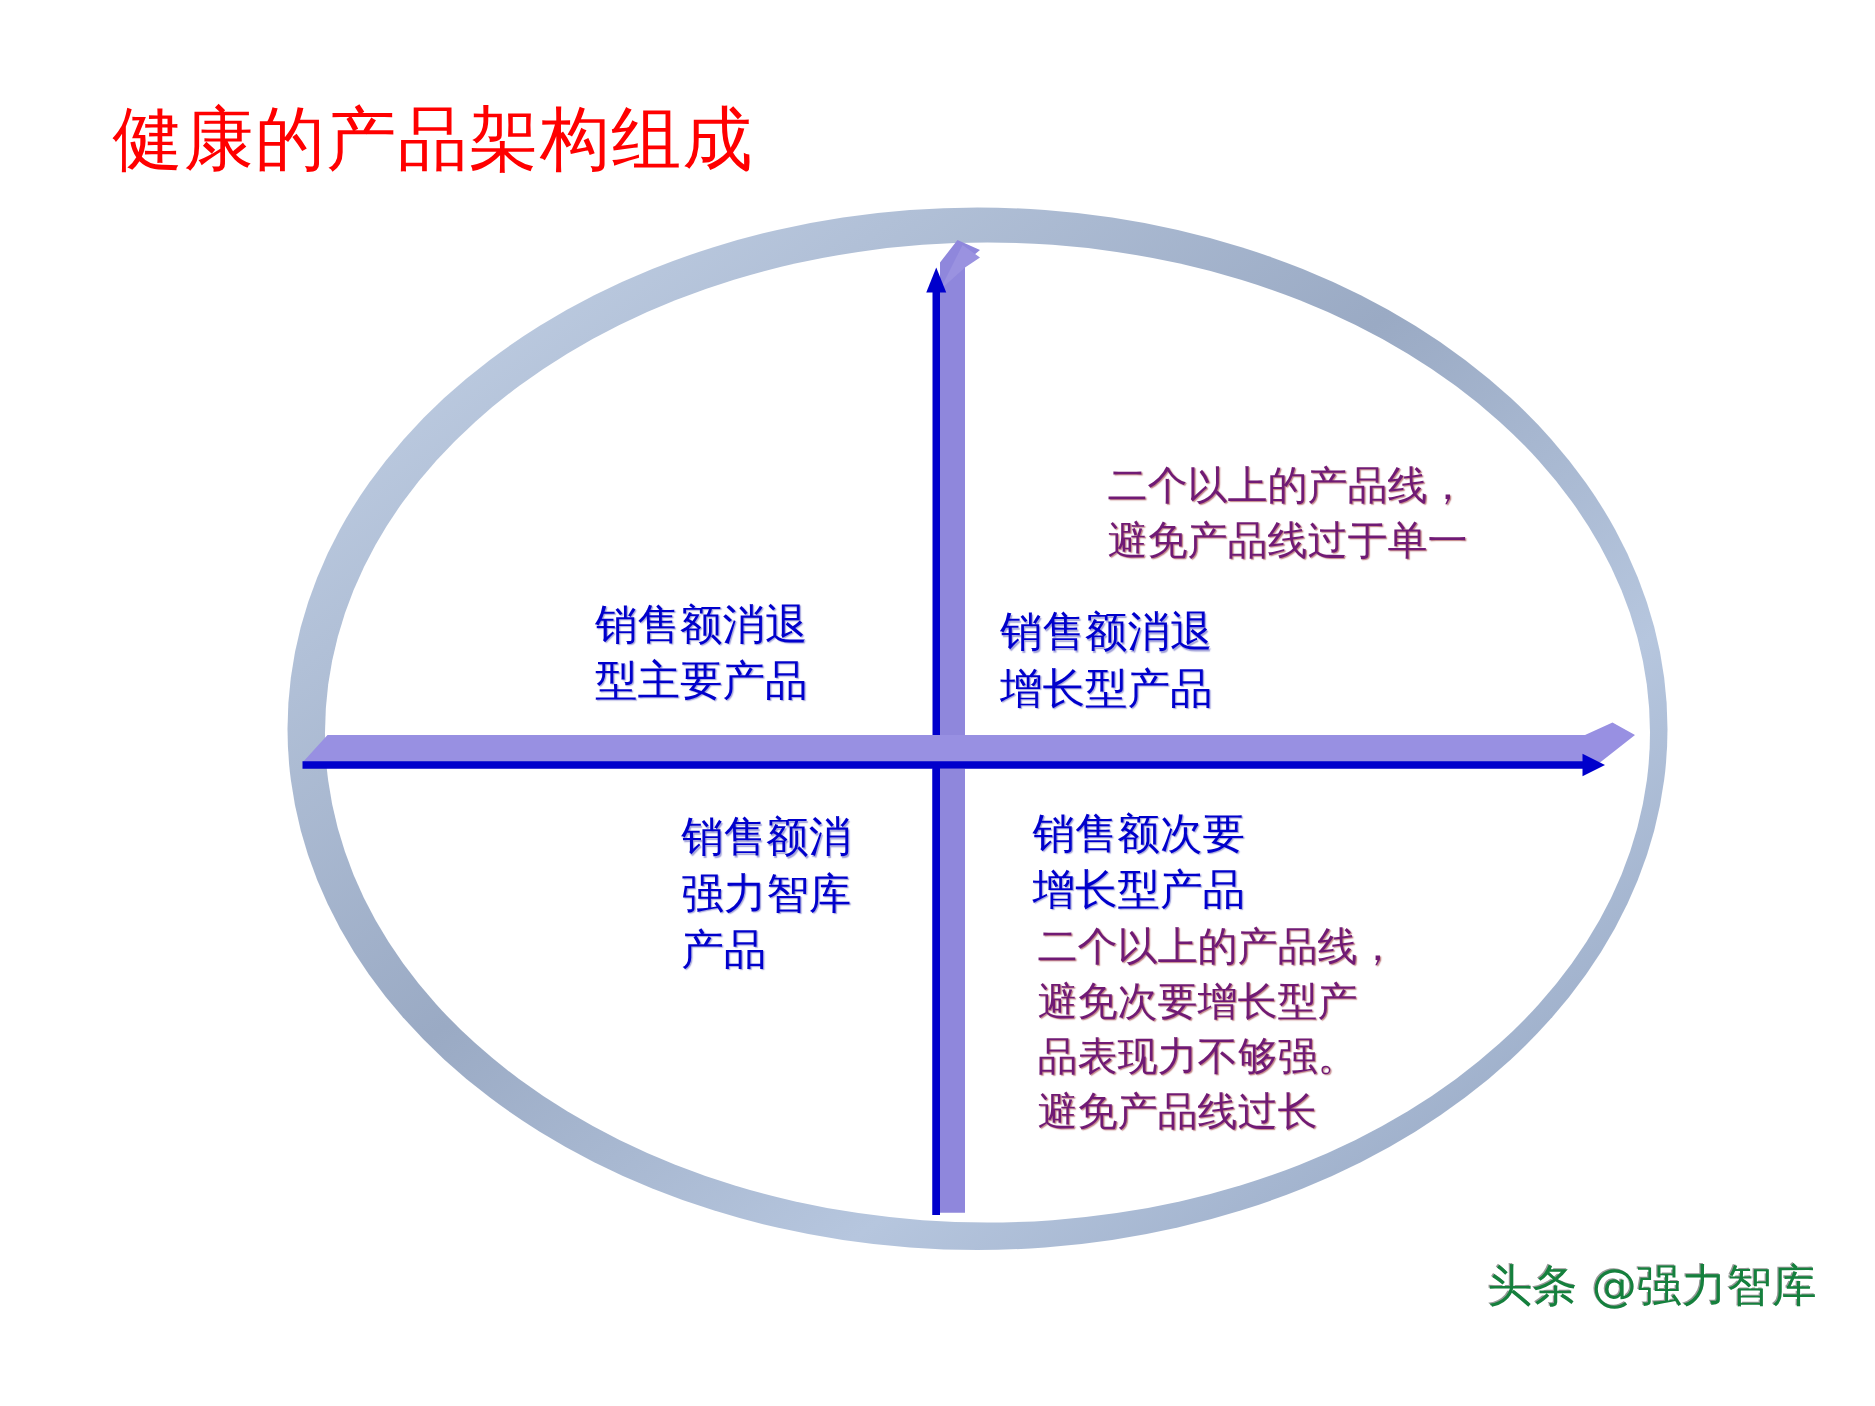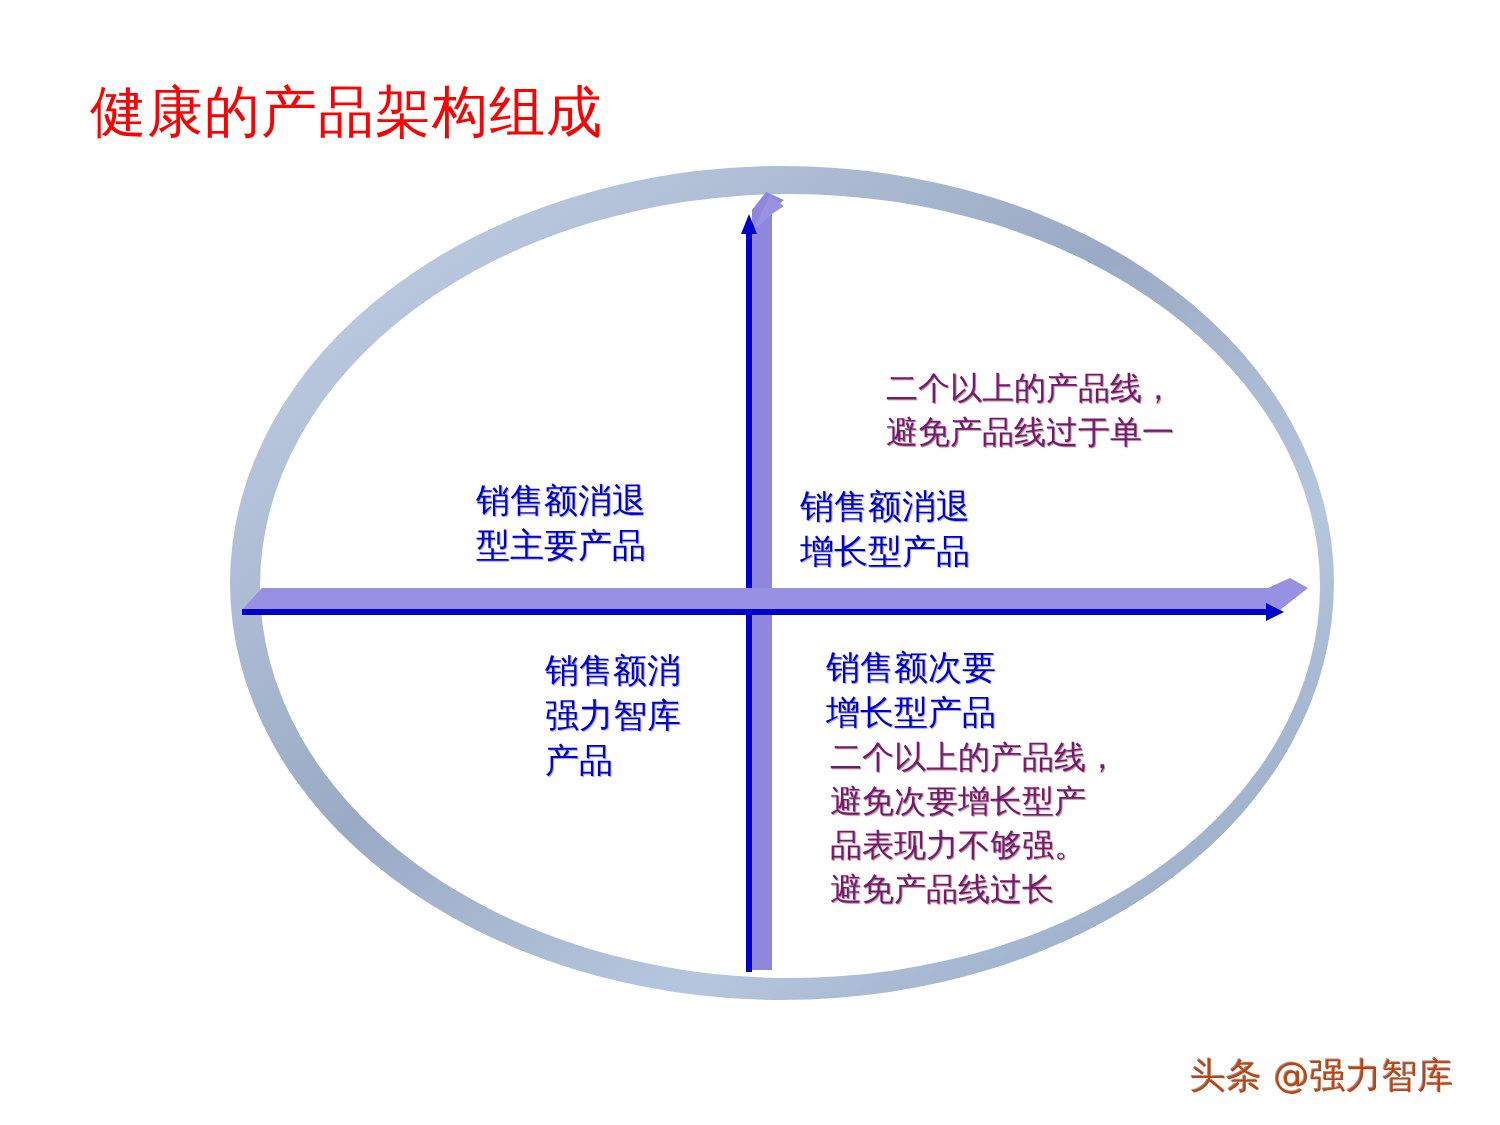--- a/index.html
+++ b/index.html
@@ -4,21 +4,21 @@
 <style>
   html, body { margin:0; padding:0; }
   body { width:1500px; height:1125px; background:#ffffff; position:relative; overflow:hidden;
          font-family: "DejaVu Sans", "Liberation Sans", sans-serif; }
   .title { position:absolute; left:90px; top:78px; font-size:56px; color:#ff0000; letter-spacing:1px; line-height:1.2; }
   svg.diagram { position:absolute; left:0; top:0; }
   .label { position:absolute; font-size:34px; line-height:45px; color:#0000cc; white-space:pre;
            text-shadow: 1px 1px 1px #a0a0d8; }
   .note { position:absolute; font-size:32px; line-height:44px; color:#701a75; white-space:pre;
           text-shadow: 1px 1px 1px #c08080; }
-  .watermark { position:absolute; left:1190px; top:1052px; font-size:36px; color:#c2410c;
+  .watermark { position:absolute; left:1190px; top:1005px; font-size:36px; color:#15803d;
                text-shadow: 1px 1px 0 #ffffff, -1px -1px 0 #999; }
 </style>
 </head>
 <body>
 
 <div class="title">健康的产品架构组成</div>
 
 <svg class="diagram" width="1500" height="1125">
   <defs>
     <linearGradient id="ringGrad" x1="0" y1="0" x2="1" y2="1">

